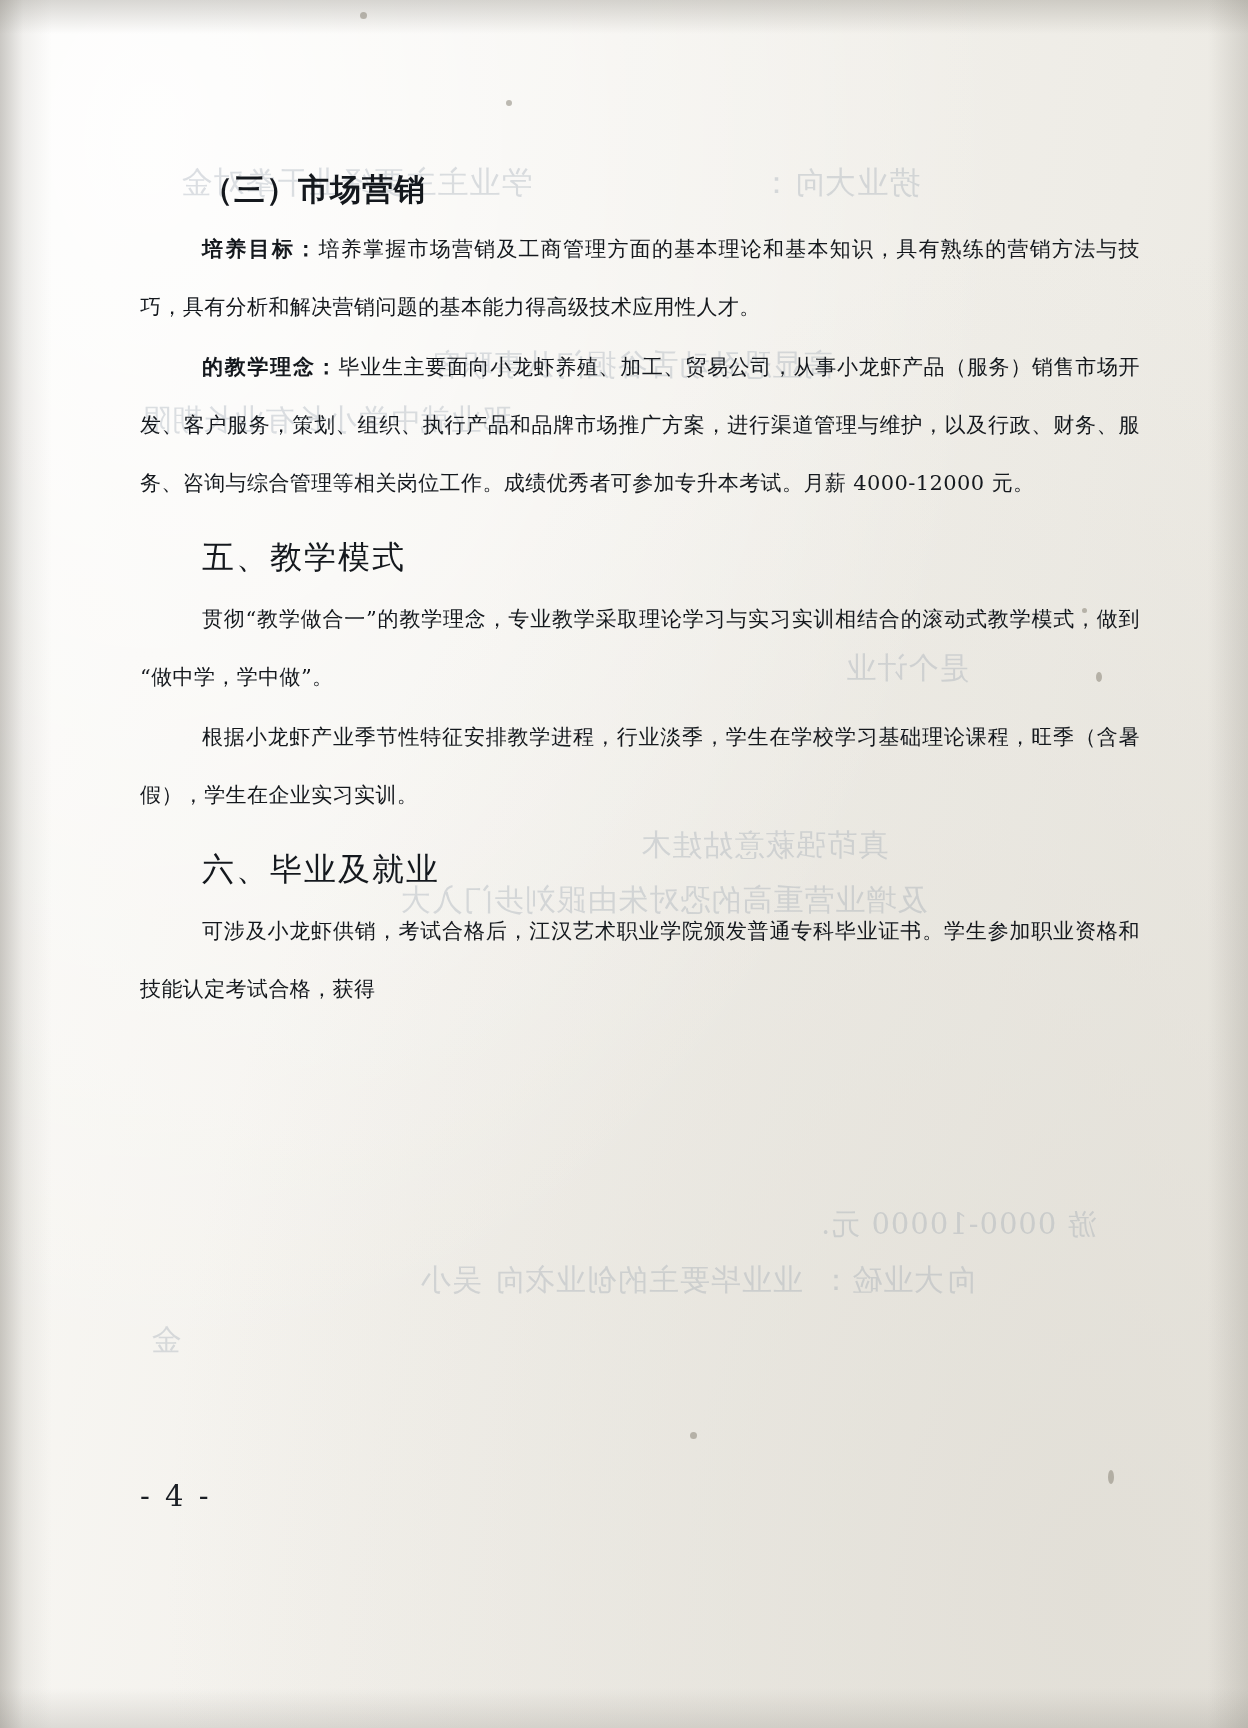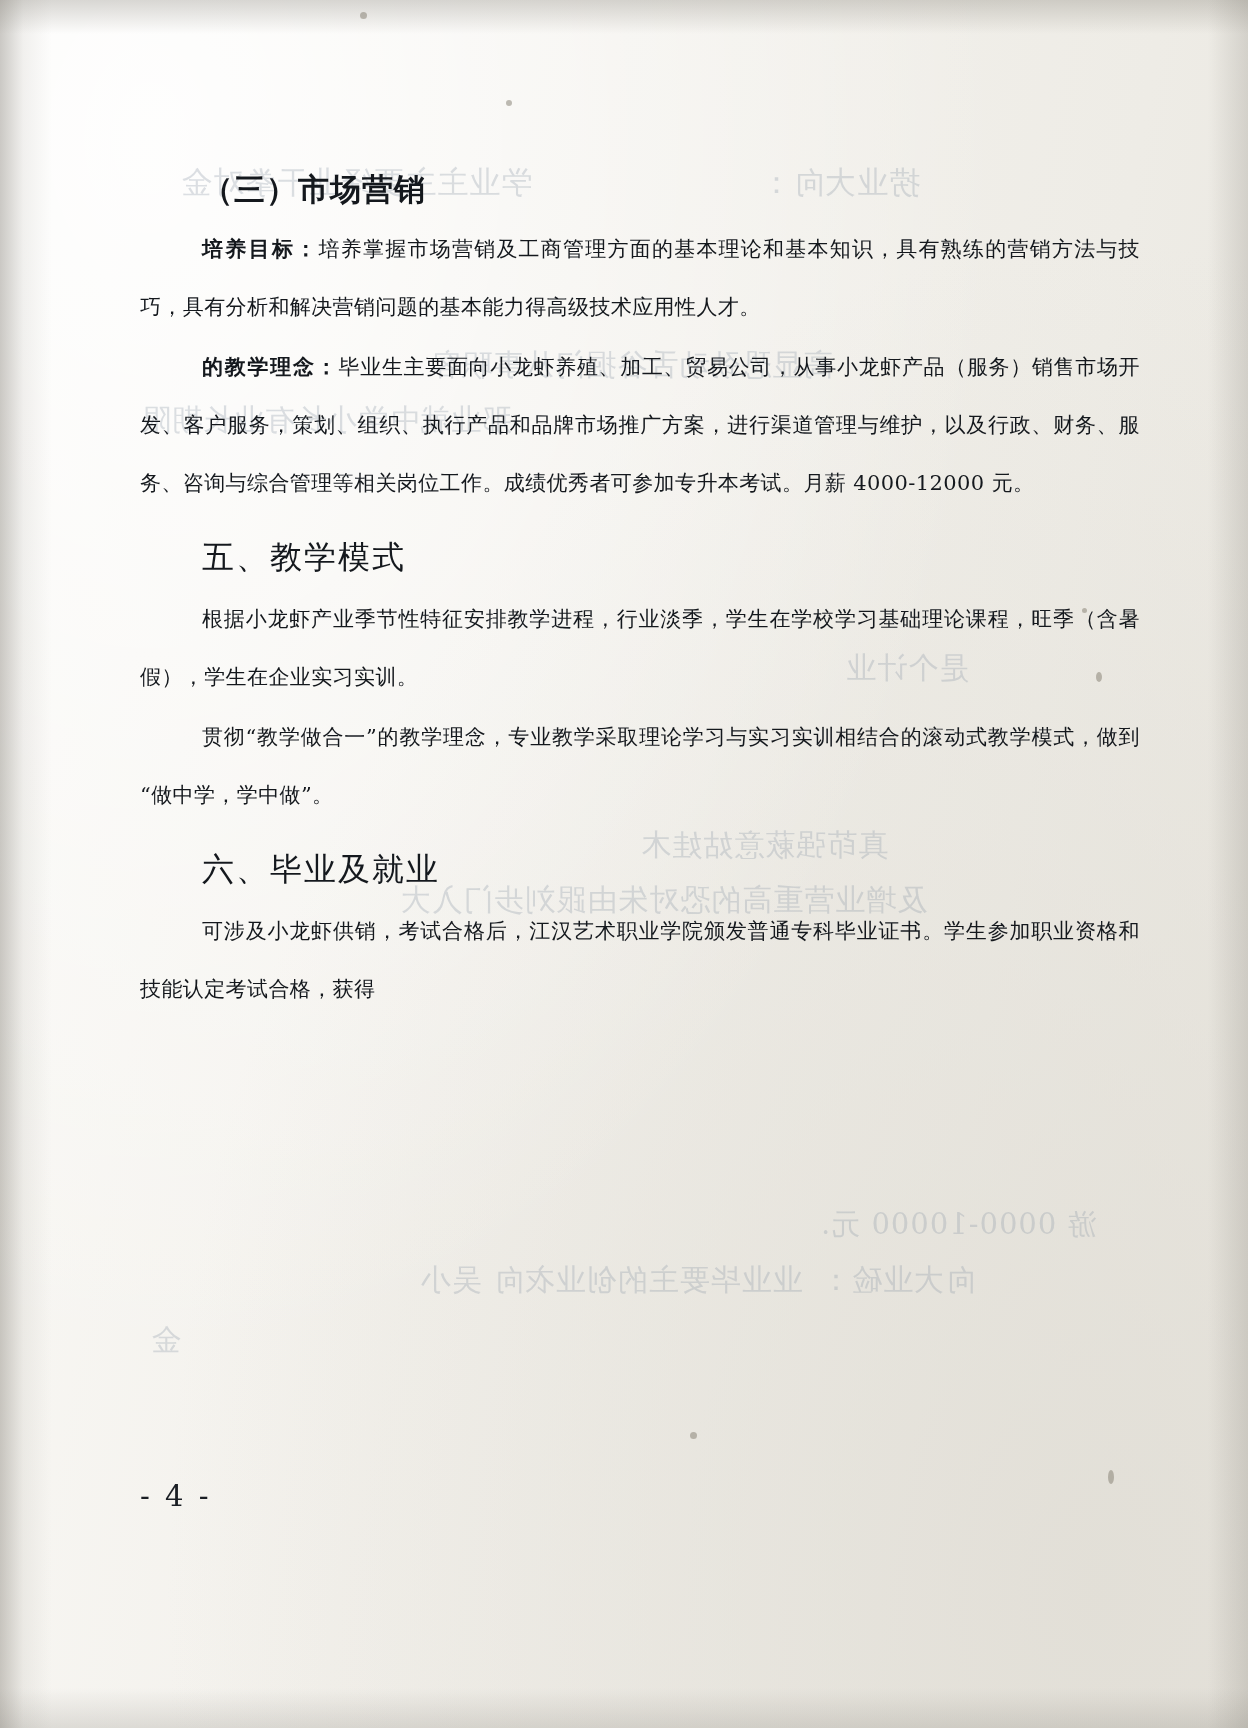--- a/index.html
+++ b/index.html
@@ -144,23 +144,23 @@
 
     <p class="heading" style="text-indent:62px;">（三）市场营销</p>
 
     <p class="indent"><span class="lead">培养目标：</span><span>培养掌握市场营销及工商管理方面的基本理论和基本知识，具有熟练的营销方法与技巧，具有分析和解决营销问题的基本能力得高级技术应用性人才。</span></p>
 
     <p class="indent"><span class="lead">的教学理念：</span><span>毕业生主要面向小龙虾养殖、加工、贸易公司，从事小龙虾产品（服务）销售市场开发、客户服务，策划、组织、执行产品和品牌市场推广方案，进行渠道管理与维护，以及行政、财务、服务、咨询与综合管理等相关岗位工作。成绩优秀者可参加专升本考试。月薪 4000-12000 元。</span></p>
 
 
     <p class="sec-title">五、教学模式</p>
 
+    <p class="indent">贯彻“教学做合一”的教学理念，专业教学采取理论学习与实习实训相结合的滚动式教学模式，做到“做中学，学中做”。</p>
+
     <p class="indent">根据小龙虾产业季节性特征安排教学进程，行业淡季，学生在学校学习基础理论课程，旺季（含暑假），学生在企业实习实训。</p>
-
-    <p class="indent">贯彻“教学做合一”的教学理念，专业教学采取理论学习与实习实训相结合的滚动式教学模式，做到“做中学，学中做”。</p>
 
     <p class="sec-title">六、毕业及就业</p>
 
     <p class="indent">可涉及小龙虾供销，考试合格后，江汉艺术职业学院颁发普通专科毕业证书。学生参加职业资格和技能认定考试合格，获得</p>
 
   </div>
 
   <div class="page-number">- 4 -</div>
 
   <div class="speck" style="left:360px; top:12px; width:7px; height:7px;"></div>

